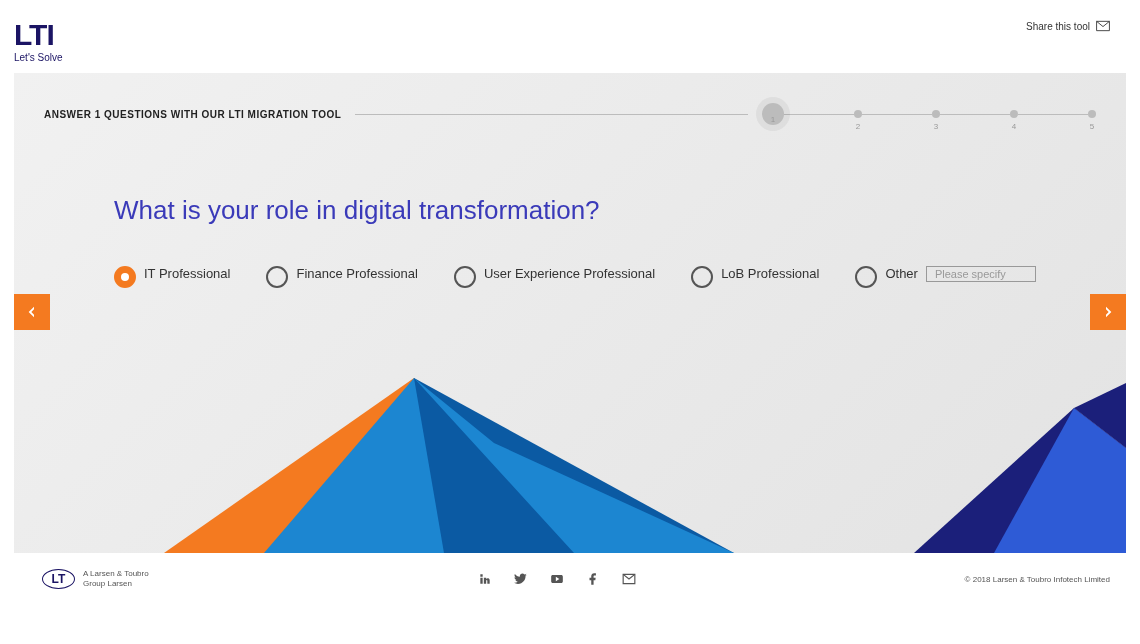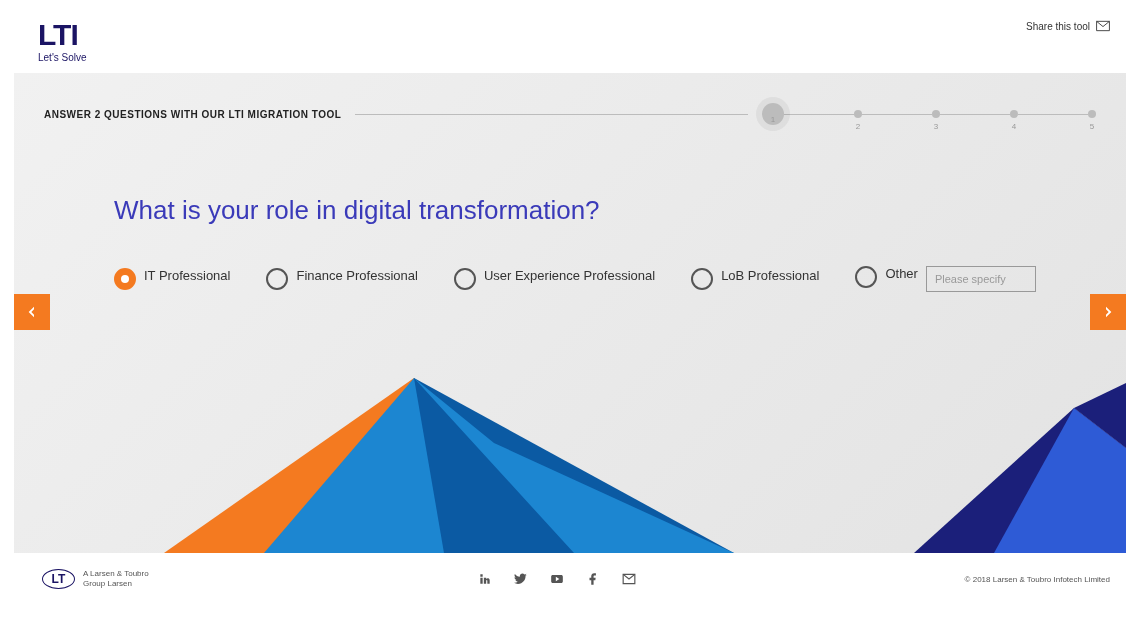--- a/index.html
+++ b/index.html
@@ -1,17 +1,17 @@
 <!DOCTYPE html>
 <html><head>
 <meta charset="utf-8">
 <style>
   * { box-sizing: border-box; margin: 0; padding: 0; }
   html, body { width: 1140px; height: 644px; font-family: Arial, Helvetica, sans-serif; background: #fff; overflow: hidden; }
-  .topbar { display: flex; justify-content: space-between; align-items: flex-start; padding: 20px 30px 10px 38px; }
+  .topbar { display: flex; justify-content: space-between; align-items: flex-start; padding: 20px 30px 10px 14px; }
   .logo-block { display: flex; flex-direction: column; }
   .logo-text { font-size: 30px; font-weight: 900; letter-spacing: -1px; color: #1b1464; line-height: 1; }
   .logo-tag { font-size: 10px; color: #1b1464; margin-top: 2px; }
   .share { display: flex; align-items: center; gap: 6px; font-size: 10px; color: #333; cursor: pointer; }
   .share svg { width: 14px; height: 12px; }
   .panel { position: relative; margin: 0 14px; width: 1112px; height: 480px; background: linear-gradient(135deg,#f1f1f1 0%,#e3e3e3 100%); overflow: hidden; }
   .panel-header { display: flex; align-items: center; padding: 30px 30px 0 30px; }
   .panel-title { font-size: 10px; font-weight: 700; letter-spacing: 0.5px; color: #222; white-space: nowrap; }
   .hline { flex: 1; height: 1px; background: #bcbcbc; margin-left: 14px; }
   .steps { display: flex; align-items: center; margin-left: 14px; }
@@ -20,21 +20,21 @@
   .step-num { position: absolute; top: 12px; left: 50%; transform: translateX(-50%); font-size: 8px; color: #999; }
   .step.active { width: 22px; height: 22px; background: #bcbcbc; box-shadow: 0 0 0 6px rgba(0,0,0,0.05); }
   .step-line { width: 70px; height: 1px; background: #bcbcbc; }
   .question { font-size: 26px; color: #3a3ab9; font-weight: 300; margin: 70px 0 0 100px; }
   .options { display: flex; align-items: center; gap: 36px; margin: 40px 0 0 100px; }
   .opt { display: flex; align-items: flex-start; gap: 8px; cursor: pointer; }
   .radio { width: 22px; height: 22px; border: 2px solid #555; border-radius: 50%; display: flex; align-items: center; justify-content: center; flex-shrink: 0; }
   .radio.selected { border-color: #f47a20; background: #f47a20; }
   .radio.selected::after { content: ""; width: 8px; height: 8px; background: #fff; border-radius: 50%; }
   .opt-label { font-size: 13px; color: #333; white-space: nowrap; }
-  .other-input { width: 110px; height: 26px; border: 1px solid #999; background: transparent; font-size: 11px; padding: 0 8px; color: #666; }
+  .other-input { width: 110px; height: 16px; border: 1px solid #999; background: transparent; font-size: 11px; padding: 0 8px; color: #666; }
   .other-input::placeholder { color: #999; }
   .nav-btn { position: absolute; top: 294px; width: 36px; height: 36px; background: #f47a20; display: flex; align-items: center; justify-content: center; cursor: pointer; }
   .nav-btn svg { width: 16px; height: 16px; fill: #fff; }
   .nav-left { left: 14px; }
   .nav-right { right: 14px; }
   .shapes { position: absolute; bottom: 0; left: 0; width: 100%; height: 200px; pointer-events: none; }
   .footer { display: flex; align-items: center; justify-content: space-between; padding: 16px 30px 0 30px; }
   .footer-left { display: flex; align-items: center; gap: 8px; }
   .lt-circle { width: 33px; height: 20px; border: 1.5px solid #1b1464; border-radius: 50%; display: flex; align-items: center; justify-content: center; font-size: 12px; font-weight: 700; color: #1b1464; margin-left: 12px; }
   .footer-text { font-size: 8px; color: #555; line-height: 1.2; }
@@ -54,21 +54,21 @@
   <div class="share">
     <span>Share this tool</span>
     <svg viewBox="0 0 24 18">
         <path fill="none" stroke="#333" stroke-width="1.5" d="M1 1h22v16H1z M1 1l11 9 11-9"></path>
       </svg>
   </div>
 </div>
 
 <div class="panel">
   <div class="panel-header">
-    <div class="panel-title">ANSWER 2 QUESTIONS WITH OUR LTI MIGRATION TOOL</div>
+    <div class="panel-title">ANSWER 1 QUESTIONS WITH OUR LTI MIGRATION TOOL</div>
     <div class="hline"></div>
     <div class="steps">
       <div class="step-wrap">
           <div class="step active">
             <span class="step-num">1</span>
           </div>
         </div>
       <div class="step-line"></div>
       <div class="step-wrap">
           <div class="step">

